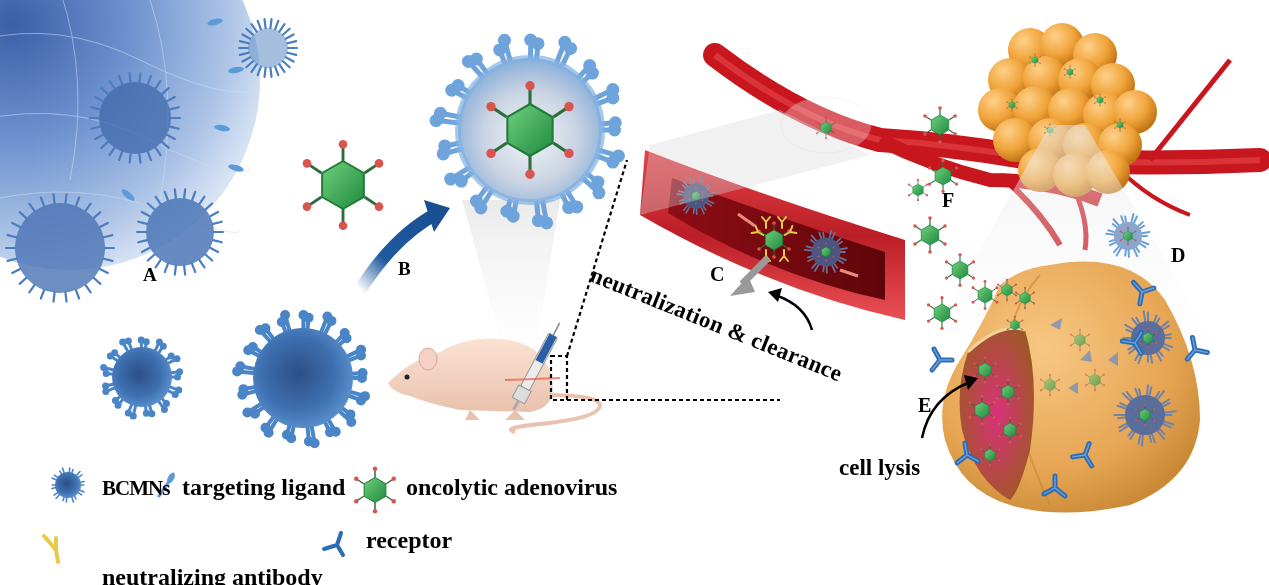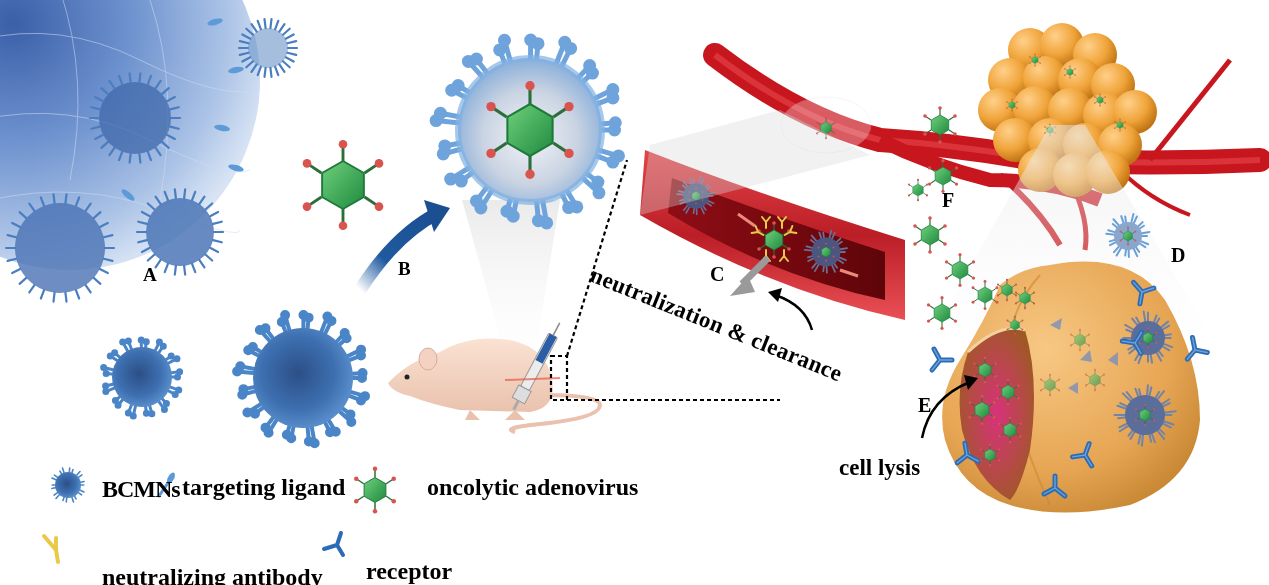--- a/index.html
+++ b/index.html
@@ -832,17 +832,17 @@
     <path d="M56,550 L44,536 M56,550 L58,562 M56,550 L56,538" stroke="#e9c94a" stroke-width="4" stroke-linecap="round" fill="none"></path>
   </g>
   <g transform="translate(337,545)">
     <path d="M0,0 L-13,4 M0,0 L6,10 M0,0 L4,-12" stroke="#2b6cb5" stroke-width="4" stroke-linecap="round" fill="none"></path>
   </g>
 </svg>
 
 <div id="neut-text" class="lbl">neutralization &amp; clearance</div>
 <div class="lbl" style="left:839px; top:435px; font-size:23px;margin-top:20px;">cell lysis</div>
 
-<div class="legend-text" style="left:102px; top:476px; font-size:24px; letter-spacing:-1px;">BCMNs</div>
+<div class="legend-text" style="left:102px; top:476px; font-size:21px; letter-spacing:-1px;">BCMNs</div>
 <div class="legend-text" style="left:182px; top:474px;">targeting ligand</div>
-<div class="legend-text" style="left:427px; top:474px;">oncolytic adenovirus</div>
+<div class="legend-text" style="left:406px; top:474px;">oncolytic adenovirus</div>
 <div class="legend-text" style="left:102px; top:564px;">neutralizing antibody</div>
-<div class="legend-text" style="left:366px; top:558px;text-align:right;">receptor</div>
+<div class="legend-text" style="left:366px; top:527px;text-align:right;">receptor</div>
 
 </body></html>

